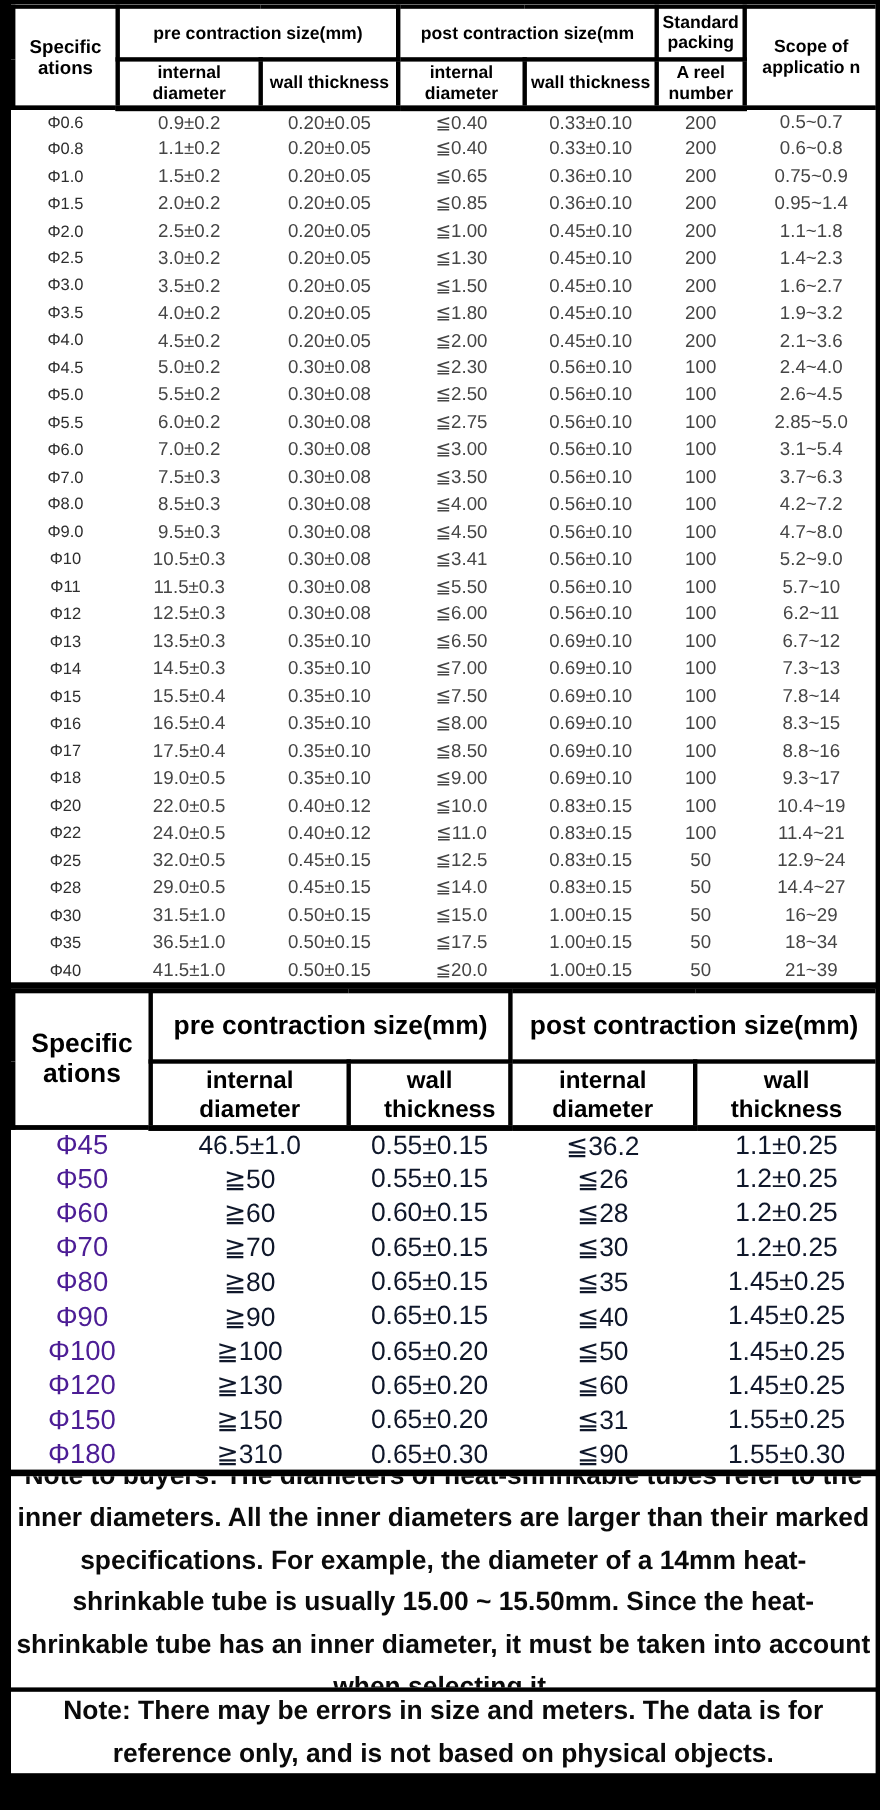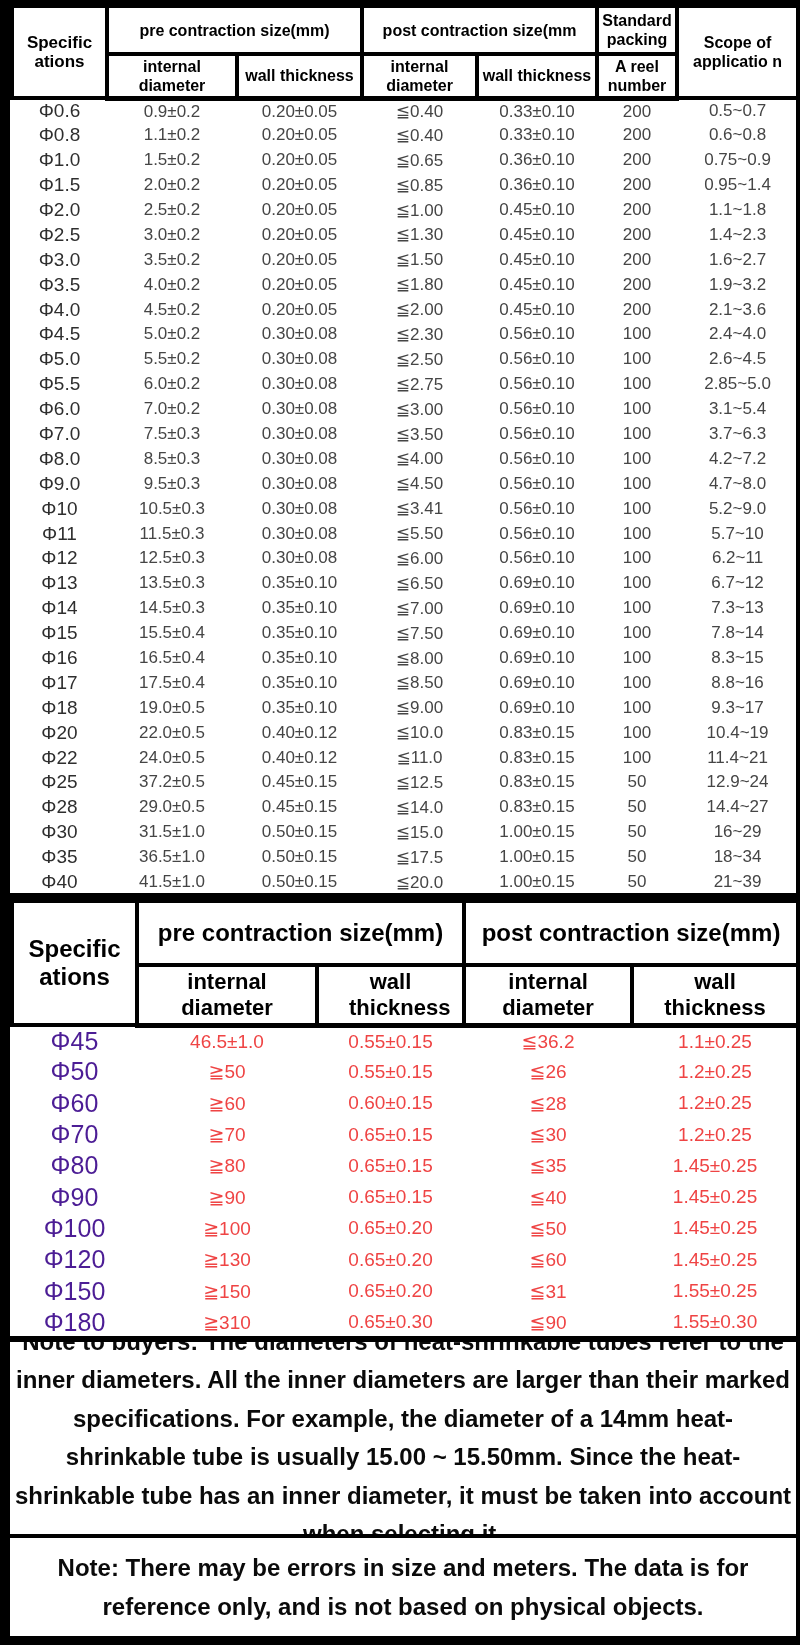--- a/index.html
+++ b/index.html
@@ -17,45 +17,45 @@
     border:4px solid #000;font-weight:bold;color:#000;
     font-size:16px;line-height:19px;
   }
   .t1 thead tr:first-child{height:48px;}
   .t1 thead tr:last-child{height:44px;}
   .t1 thead tr:last-child th{border-bottom:5px solid #000;}
   .t1 th.hdr-spec{font-size:17px;}
   .t1 th.hdr-post{white-space:nowrap;}
   .t1 th.hdr-scope{padding:0 10px;overflow-wrap:anywhere;}
   .t1 tbody td{font-size:17px;color:#454545;white-space:nowrap;}
-  .t1 tbody td.spec{font-size:19px;color:#2e2e2e;}
+  .t1 tbody td.spec{font-size:15px;color:#2e2e2e;}
   .t1 tbody tr{height:24.9px;}
 
   
   .panel-t2{margin-top:6px;height:437px;}
   .t2 thead th{
     border:4px solid #000;font-weight:bold;color:#000;
     font-size:24px;line-height:28px;
   }
   .t2 thead tr:first-child{height:64px;}
   .t2 thead tr:last-child{height:60px;}
   .t2 thead tr:last-child th{border-bottom:5px solid #000;padding:0 30px;}
   .t2 th.hdr-sub{font-size:22px;line-height:26px;}
-  .t2 tbody td{font-size:19px;color:#ef4444;white-space:nowrap;}
+  .t2 tbody td{font-size:24px;color:#0f172a;white-space:nowrap;}
   .t2 tbody td.spec{font-size:25px;color:#4c1d95;}
   .t2 tbody tr{height:31.3px;}
 
   
   .note{
     font-weight:bold;color:#0a0a0a;text-align:center;
     display:flex;align-items:center;justify-content:center;
     padding:0 4px;box-sizing:border-box;
   }
   .note-buyers{margin-top:6px;height:192px;font-size:24px;line-height:38.5px;}
-  .note-disclaimer{margin-top:4px;height:98px;font-size:24px;line-height:39px;}
+  .note-disclaimer{margin-top:4px;height:74px;font-size:24px;line-height:39px;}
 </style>
 </head>
 <body>
 
 <div class="panel panel-t1">
   <table class="t1">
     <colgroup>
       <col style="width:95px">
         <col style="width:130px">
         <col style="width:125px">
@@ -319,21 +319,21 @@
           <td class="spec">Φ22</td>
           <td>24.0±0.5</td>
           <td>0.40±0.12</td>
           <td>≦11.0</td>
           <td>0.83±0.15</td>
           <td>100</td>
           <td>11.4~21</td>
         </tr>
         <tr>
           <td class="spec">Φ25</td>
-          <td>37.2±0.5</td>
+          <td>32.0±0.5</td>
           <td>0.45±0.15</td>
           <td>≦12.5</td>
           <td>0.83±0.15</td>
           <td>50</td>
           <td>12.9~24</td>
         </tr>
         <tr>
           <td class="spec">Φ28</td>
           <td>29.0±0.5</td>
           <td>0.45±0.15</td>

